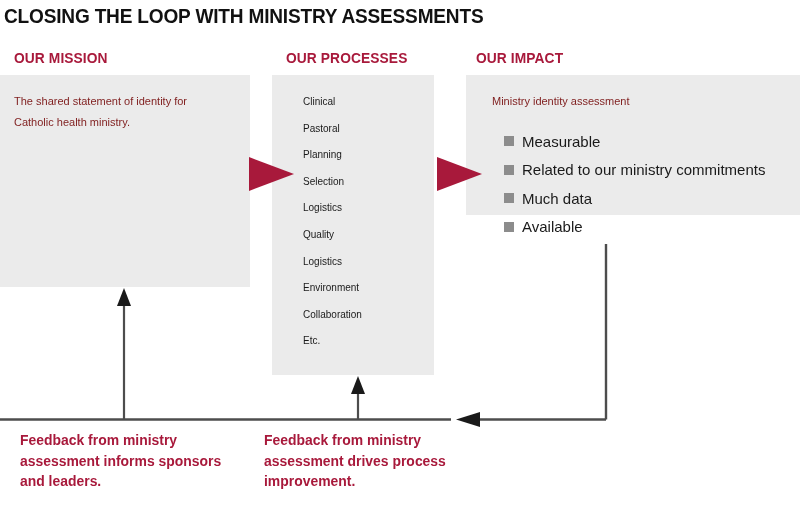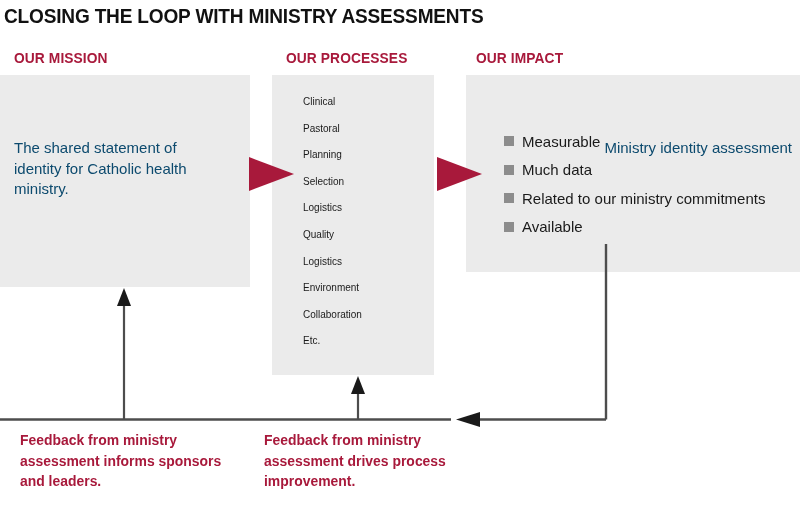--- a/index.html
+++ b/index.html
@@ -51,35 +51,34 @@
   #heading-processes { left: 286px; top: 50px; }
   #heading-impact    { left: 476px; top: 50px; }
 
   
   .panel {
     position: absolute;
     background: #ebebeb;
   }
   #panel-mission   { left: 0px;   top: 75px; width: 250px; height: 212px; }
   #panel-processes { left: 272px; top: 75px; width: 162px; height: 300px; }
-  #panel-impact    { left: 466px; top: 75px; width: 334px; height: 197px; text-align: right; }
+  #panel-impact    { left: 466px; top: 75px; width: 334px; height: 140px; }
 
   .panel-inner {
     position: absolute;
     left: 0; top: 0;
     right: 0; bottom: 0;
   }
 
   
   .intro {
     position: absolute;
-    font-size: 15px;
+    font-size: 11px;
     line-height: 20.5px;
-    color: #0c4a6e;
-    margin-top: 47px;
+    color: #7f1d1d;
   }
   #mission-intro {
     left: 14px;
     top: 16px;
     width: 210px;
   }
   #impact-intro {
     left: 26px;
     top: 16px;
     width: 300px;
@@ -187,25 +186,25 @@
   <div class="panel" id="panel-impact">
     <div class="panel-inner">
       <div class="intro" id="impact-intro">Ministry identity assessment</div>
       <ul class="bullet-list" id="impact-bullets">
         <li class="bullet-item">
           <span class="bullet-mark"></span>
           <span>Measurable</span>
         </li>
         <li class="bullet-item">
           <span class="bullet-mark"></span>
+          <span>Related to our ministry commitments</span>
+        </li>
+        <li class="bullet-item">
+          <span class="bullet-mark"></span>
           <span>Much data</span>
-        </li>
-        <li class="bullet-item">
-          <span class="bullet-mark"></span>
-          <span>Related to our ministry commitments</span>
         </li>
         <li class="bullet-item">
           <span class="bullet-mark"></span>
           <span>Available</span>
         </li>
       </ul>
     </div>
   </div>
 
   <div class="caption" id="caption-left">Feedback from ministry assessment informs sponsors and leaders.</div>

